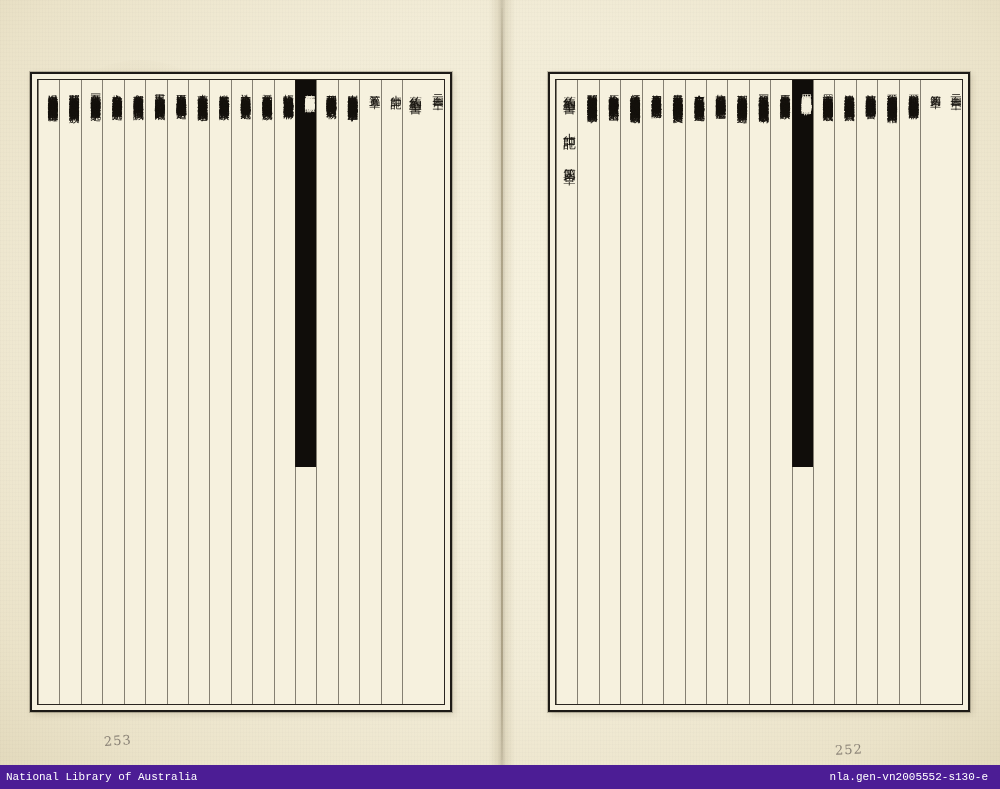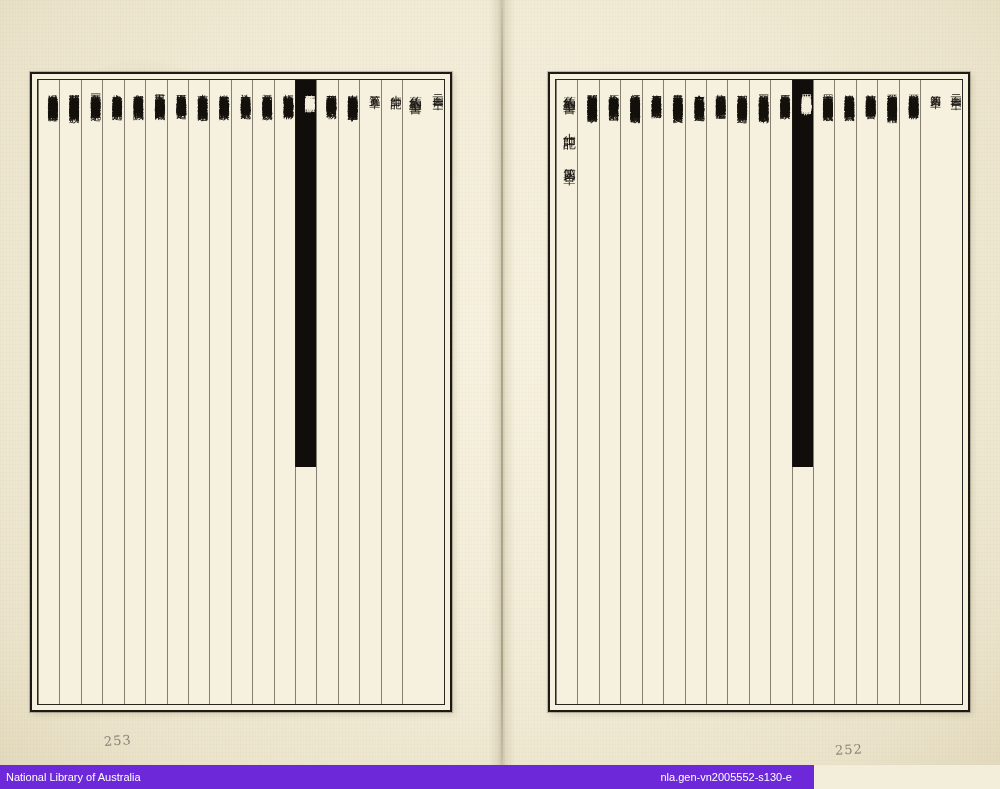--- a/index.html
+++ b/index.html
@@ -120,31 +120,31 @@
     transform: rotate(-4deg);
     letter-spacing: 1px;
   }
   #pencil-left { left: 104px; top: 733px; }
   #pencil-right { left: 835px; top: 742px; transform: rotate(-3deg); }
 
   
   .footer {
     position: absolute;
     left: 0; top: 765px;
-    width: 814px; height: 24px;
-    background: #6d28d9;
+    width: 1000px; height: 24px;
+    background: #4c1d95;
     color: #ffffff;
-    font-family: Liberation Sans, sans-serif;
+    font-family: Liberation Mono, monospace;
     font-size: 11px;
   }
   .footer .left {
     position: absolute; left: 6px; top: 6px;
   }
   .footer .right {
-    position: absolute; right: 22px; top: 6px;
+    position: absolute; right: 12px; top: 6px;
   }
   
   .stain {
     position: absolute;
     border-radius: 50%;
     background: radial-gradient(circle, rgba(150,130,90,0.14), rgba(150,130,90,0) 70%);
     pointer-events: none;
   }
 </style>
 </head>

